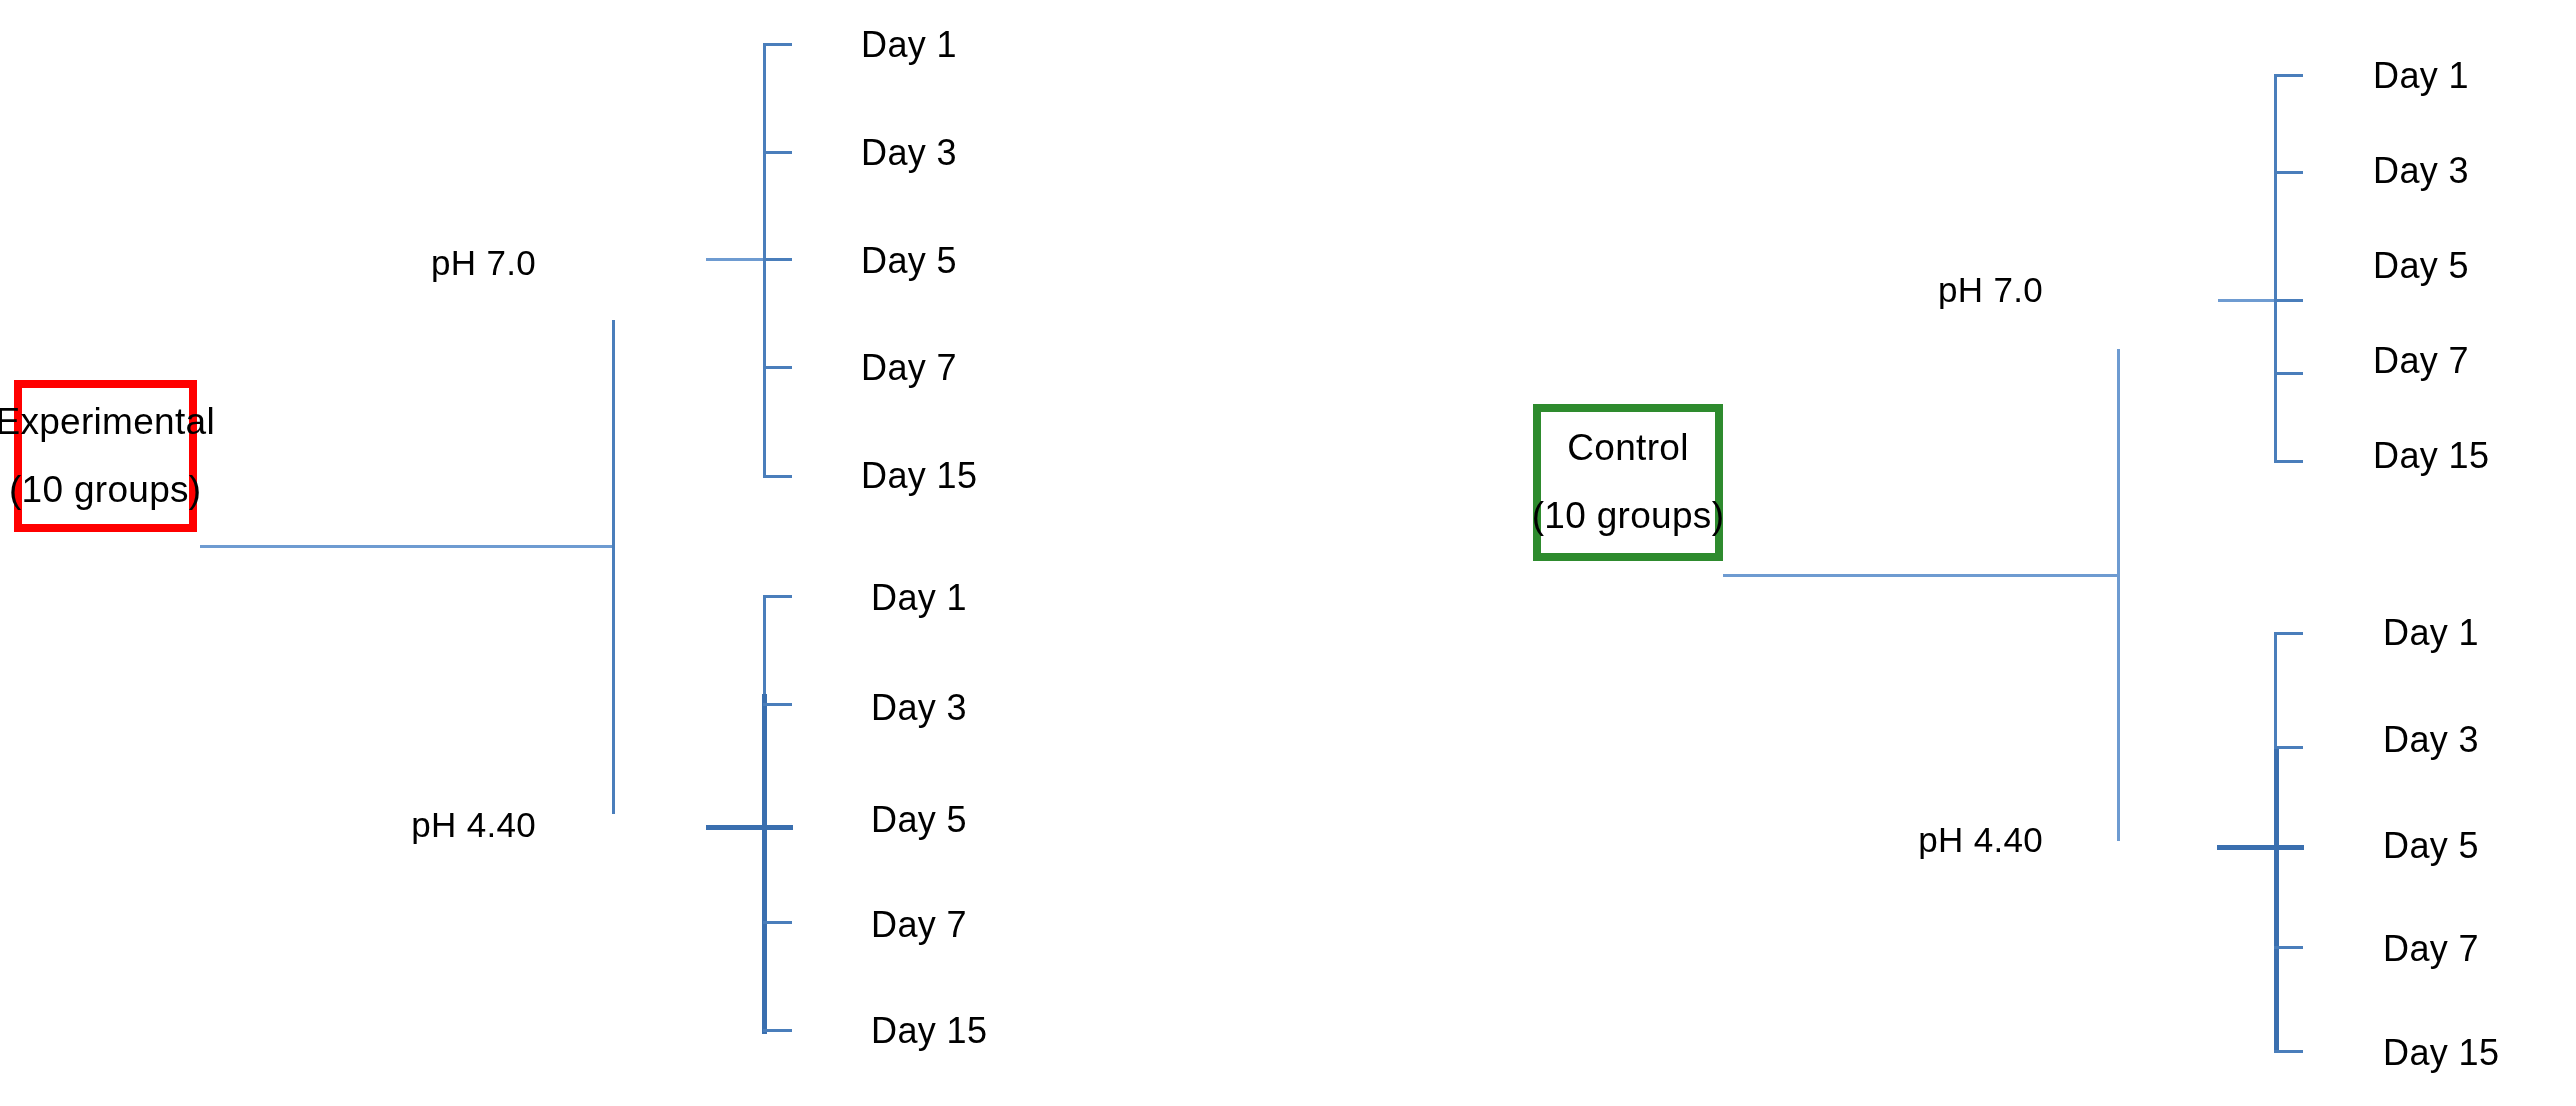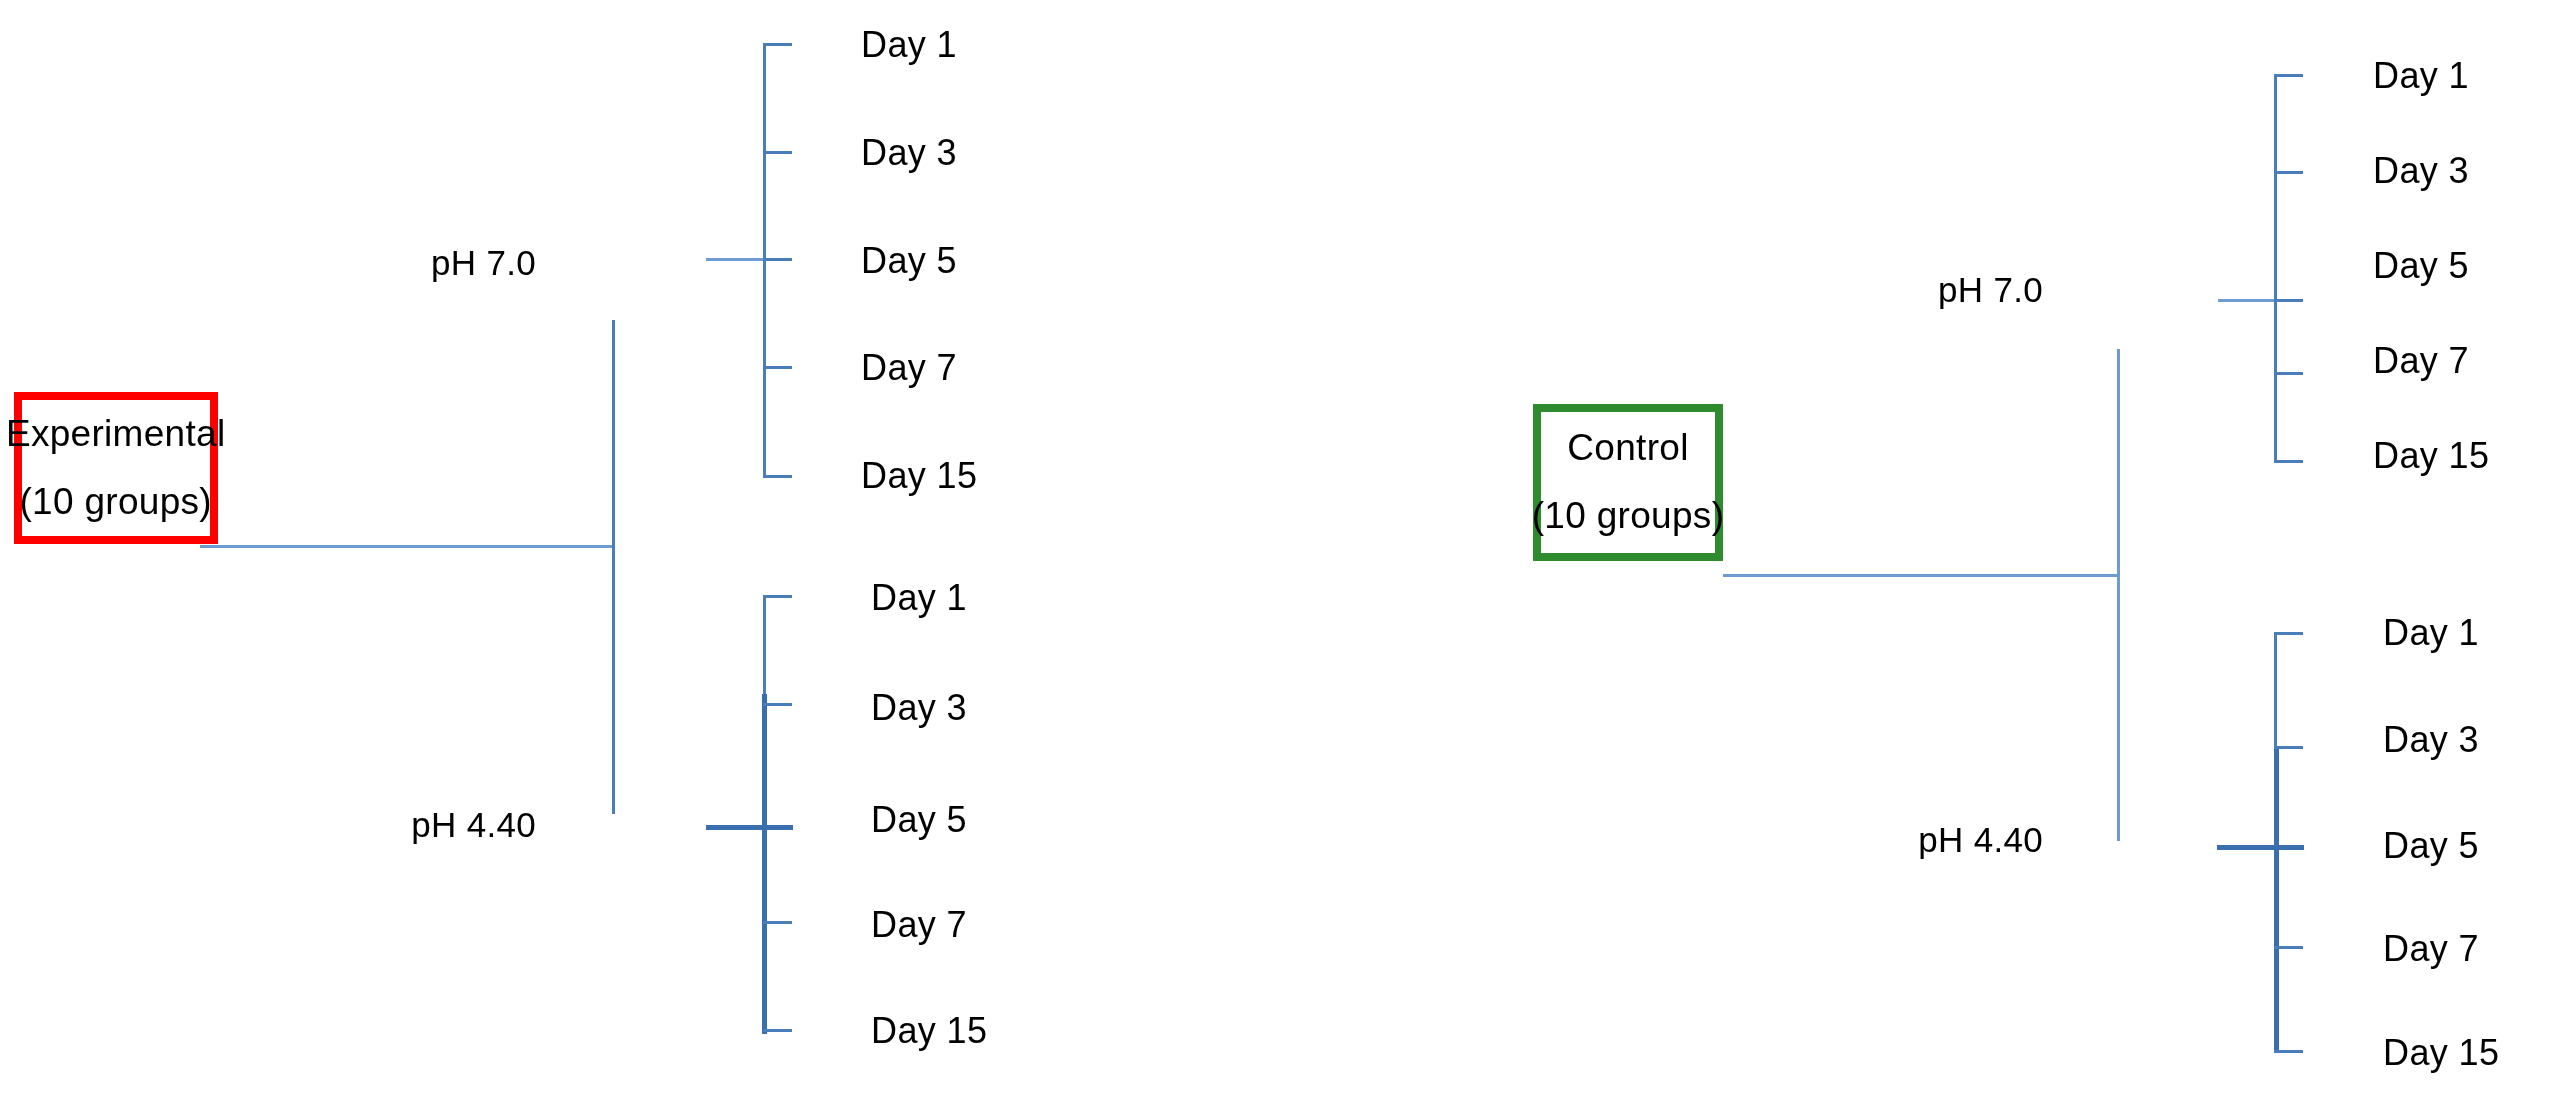--- a/index.html
+++ b/index.html
@@ -34,22 +34,22 @@
     letter-spacing:0.3px;
     white-space:nowrap;
   }
   .group-box .bx-sub{
     font-size:37px;
     letter-spacing:0.3px;
     white-space:nowrap;
     margin-top:29px;
   }
   .box-experimental{
-    left:13.7px;  top:392px;
-    width:204px; height:152px;
+    left:13.7px;  top:380px;
+    width:183px; height:152px;
     border:8.4px solid #FF0000;
   }
   .box-control{
     left:1533px; top:404px;
     width:190px; height:157px;
     border:8.4px solid #2E8B2E;
   }
 
   
   .vline{position:absolute;background:#4A7EBB;width:3px;}

